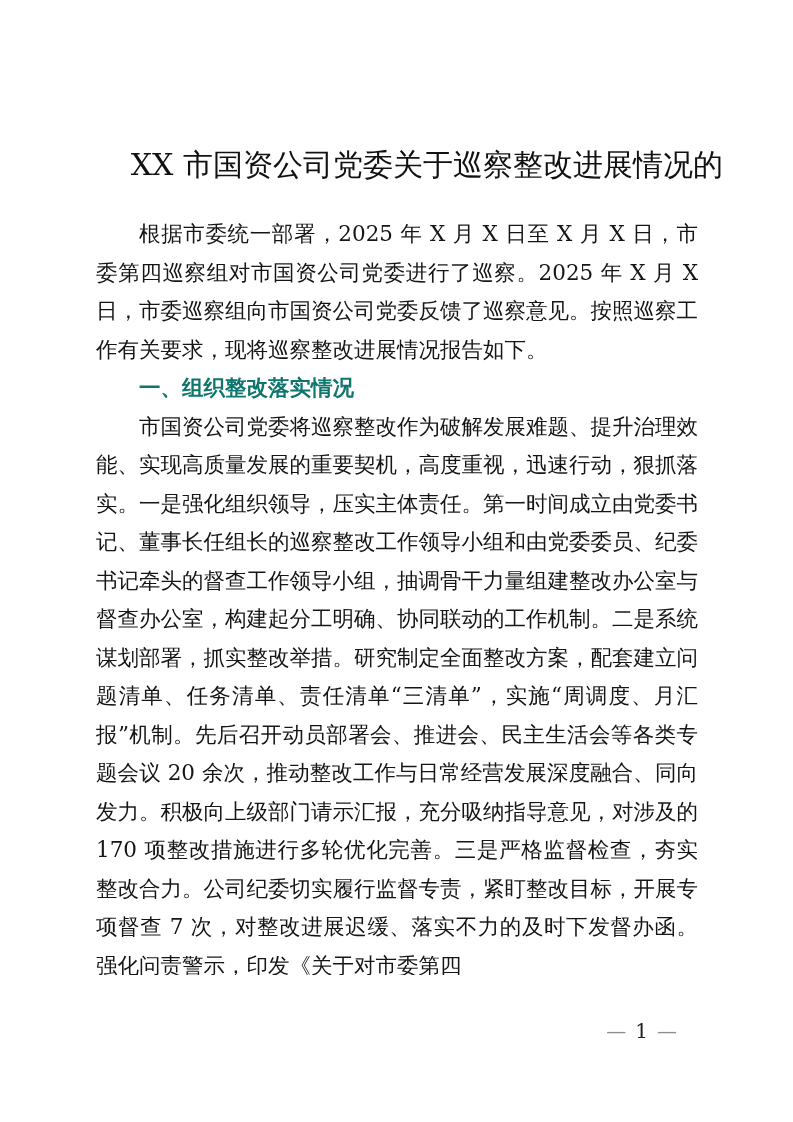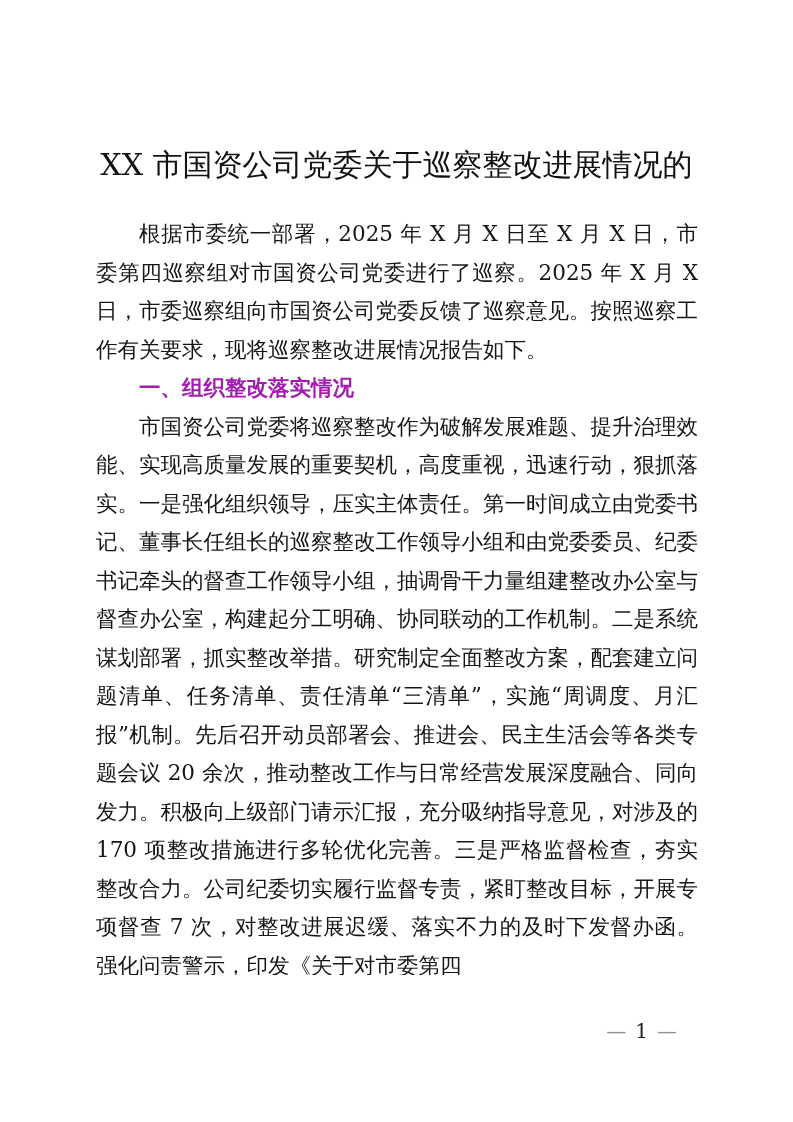--- a/index.html
+++ b/index.html
@@ -10,21 +10,21 @@
   .page {
     position: relative;
     width: 793px;
     height: 1122px;
     background: #ffffff;
     overflow: hidden;
     box-sizing: border-box;
   }
   .doc-title {
     margin: 141px 70px 26px 70px;
-    text-align: center;
+    text-align: right;
     font-family: "DejaVu Serif", "Liberation Serif", serif;
     font-size: 30px;
     line-height: 48px;
     font-weight: 400;
     color: #111111;
   }
   .title-line { display: block; }
   .content {
     padding: 0 95px 0 96px;
     height: 760px;
@@ -39,21 +39,21 @@
   p.body-para {
     margin: 0;
     text-indent: 43px;
   }
   h2.section-heading {
     margin: 0;
     font-family: "DejaVu Sans", "Liberation Sans", sans-serif;
     font-weight: 700;
     font-size: 21.5px;
     line-height: 38.5px;
-    color: #a21caf;
+    color: #0f766e;
     text-indent: 43px;
   }
   .page-footer {
     position: absolute;
     top: 1019px;
     right: 116px;
     font-family: "DejaVu Serif", "Liberation Serif", serif;
     font-size: 20px;
     line-height: 24px;
     color: #222222;

